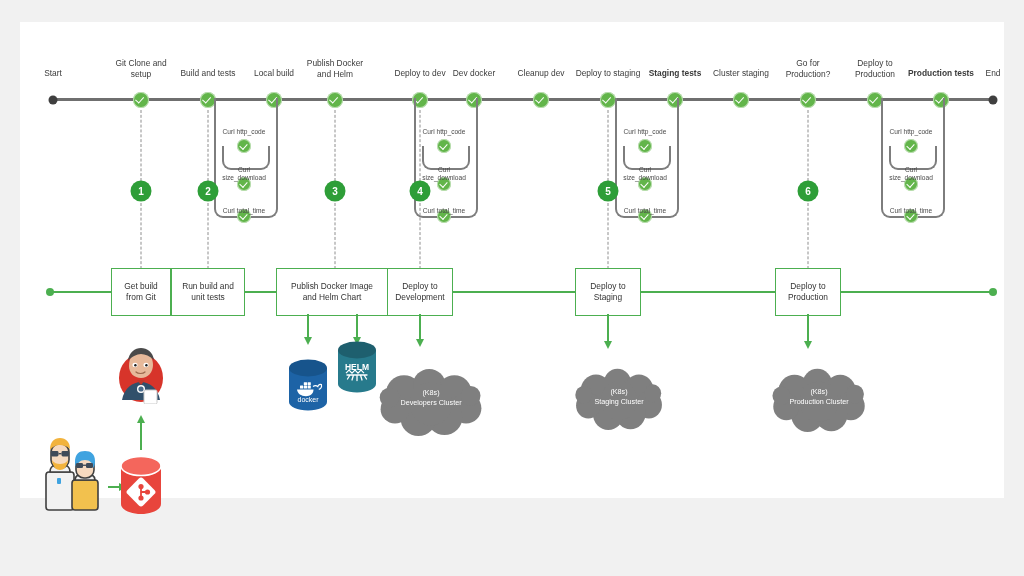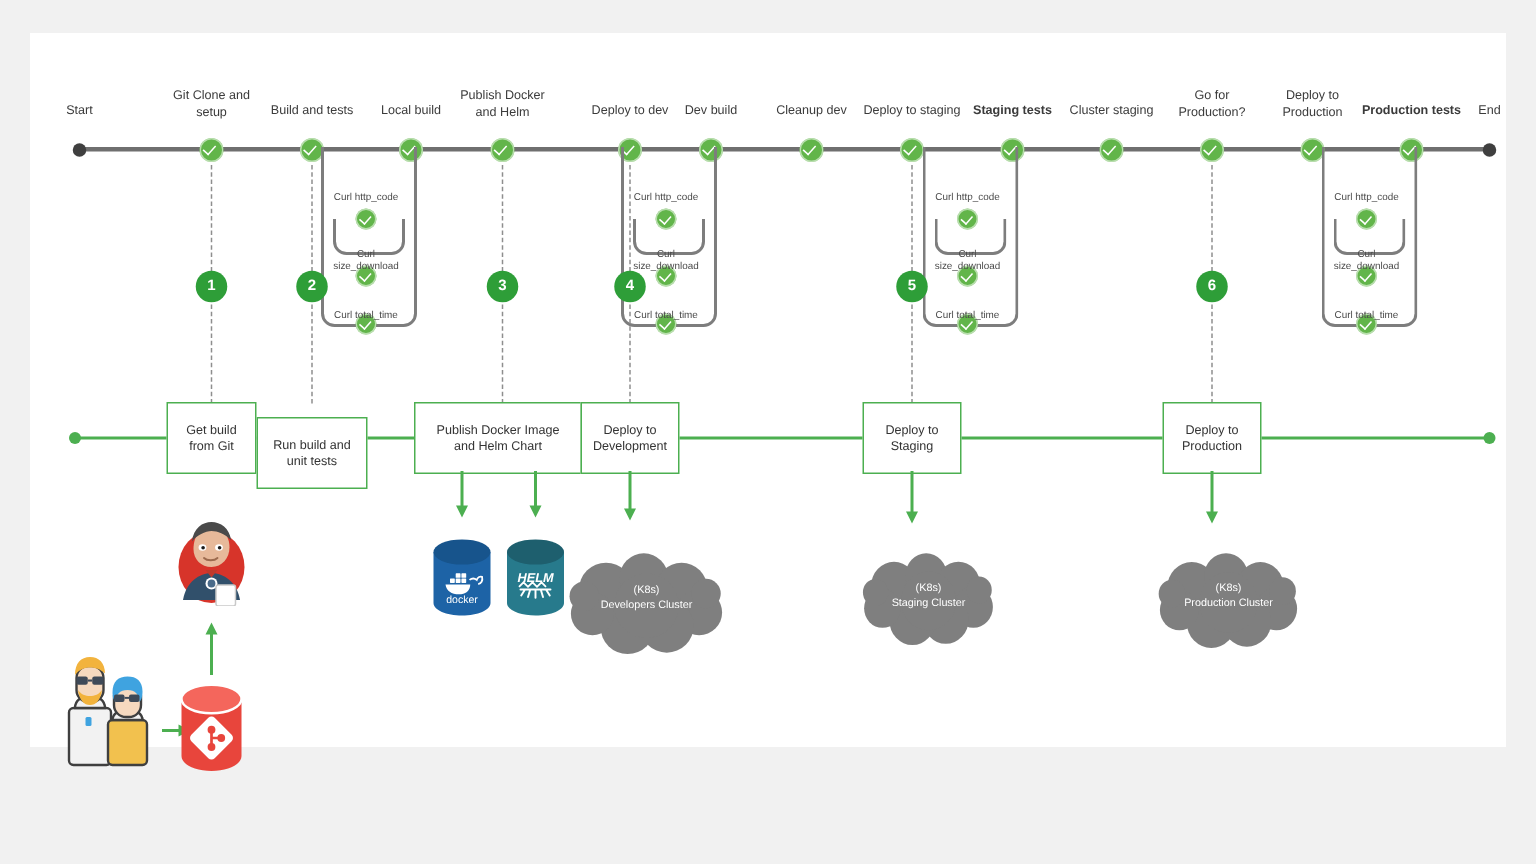--- a/index.html
+++ b/index.html
@@ -107,21 +107,21 @@
     <div id="stage-labels">
         <div class="stage-label" style="left: 33px; width: 44px; top: 46px;">Start</div>
         <div class="stage-label" style="left:973px;top:46px;width:40px;">End</div>
         <div class="stage-label" style="left:121px;top:36px;width:76px;">Git Clone and
 setup</div>
         <div class="stage-label" style="left:188px;top:46px;width:76px;">Build and tests</div>
         <div class="stage-label" style="left:254px;top:46px;width:76px;">Local build</div>
         <div class="stage-label" style="left:315px;top:36px;width:76px;">Publish Docker
 and Helm</div>
         <div class="stage-label" style="left:400px;top:46px;width:76px;">Deploy to dev</div>
-        <div class="stage-label" style="left:454px;top:46px;width:76px;">Dev build</div>
+        <div class="stage-label" style="left:454px;top:46px;width:76px;">Dev docker</div>
         <div class="stage-label" style="left:521px;top:46px;width:76px;">Cleanup dev</div>
         <div class="stage-label" style="left:588px;top:46px;width:76px;">Deploy to staging</div>
         <div class="stage-label" style="left:655px;top:46px;width:76px;font-weight:bold;">Staging tests</div>
         <div class="stage-label" style="left:721px;top:46px;width:76px;">Cluster staging</div>
         <div class="stage-label" style="left:788px;top:36px;width:76px;">Go for
 Production?</div>
         <div class="stage-label" style="left:855px;top:36px;width:76px;">Deploy to
 Production</div>
         <div class="stage-label" style="left:921px;top:46px;width:76px;font-weight:bold;">Production tests</div>
       </div>
@@ -214,21 +214,21 @@
         <div class="badge" style="left:788px;top:169px;">6</div>
       </div>
 
     <div class="grn-line" style="left:30px;top:269px;width:944px;height:2.4px;"></div>
     <div class="grn-cap" style="left:30px;top:270px;"></div>
     <div class="grn-cap" style="left:973px;top:270px;"></div>
 
     <div id="workflow-boxes">
         <div class="wbox" style="left:121px;top:246px;width:58px;height:46px;">Get build
 from Git</div>
-        <div class="wbox" style="left:188px;top:256px;width:72px;height:46px;text-align:center;">Run build and
+        <div class="wbox" style="left:188px;top:246px;width:72px;height:46px;text-align:center;">Run build and
 unit tests</div>
         <div class="wbox" style="left:312px;top:246px;width:110px;height:46px;">Publish Docker Image
 and Helm Chart</div>
         <div class="wbox" style="left:400px;top:246px;width:64px;height:46px;">Deploy to
 Development</div>
         <div class="wbox" style="left:588px;top:246px;width:64px;height:46px;">Deploy to
 Staging</div>
         <div class="wbox" style="left:788px;top:246px;width:64px;height:46px;">Deploy to
 Production</div>
       </div>
@@ -267,21 +267,21 @@
               <rect x="-4.2" y="-2.4" width="3.2" height="3" rx="0.4"></rect>
               <rect x="-0.4" y="-2.4" width="3.2" height="3" rx="0.4"></rect>
               <rect x="-4.2" y="-5.8" width="3.2" height="3" rx="0.4"></rect>
               <rect x="-0.4" y="-5.8" width="3.2" height="3" rx="0.4"></rect>
               <path d="M-11 1.6h16.5c0 4.4-3.4 6.6-7.5 6.6-5 0-8.4-2.4-9-6.6z"></path>
               <path d="M5 -1.4c1.6-1.2 3.4-1.2 4.8 0 .6-2 2.4-2.6 3.6-2 .6 2.6-.6 4.4-2.6 4.8" fill="none" stroke="#ffffff" stroke-width="1.2"></path>
             </g>
             <text x="21" y="44" text-anchor="middle" font-family="Liberation Sans,sans-serif" font-size="7" fill="#ffffff">docker</text>
           </svg>
         </div>
-        <div class="cyl" style="left:337px;top:336px;font-style:italic;">
+        <div class="cyl" style="left:337px;top:318px;">
           <svg width="42" height="56" viewBox="0 0 42 56" aria-hidden="true">
             <path d="M2 10v34c0 4.6 8.5 8.4 19 8.4s19-3.8 19-8.4V10z" fill="#277a8c"></path>
             <ellipse cx="21" cy="10" rx="19" ry="8.4" fill="#1e5f6e"></ellipse>
             <g transform="translate(21,31)">
               <text x="0" y="-1" text-anchor="middle" font-family="Liberation Sans,sans-serif" font-size="8.5" font-weight="bold" fill="#ffffff">HELM</text>
               <path d="M-10 4h20M-7 4l-2.5 4M-3.5 4l-1.5 5M3.5 4l1.5 5M7 4l2.5 4M0 4v5.5" stroke="#ffffff" stroke-width="1.3" fill="none" stroke-linecap="round"></path>
               <path d="M-11 2.2l3-3 3 3 3-3 3 3 3-3 3 3" stroke="#ffffff" stroke-width="1.2" fill="none"></path>
             </g>
           </svg>
         </div>

